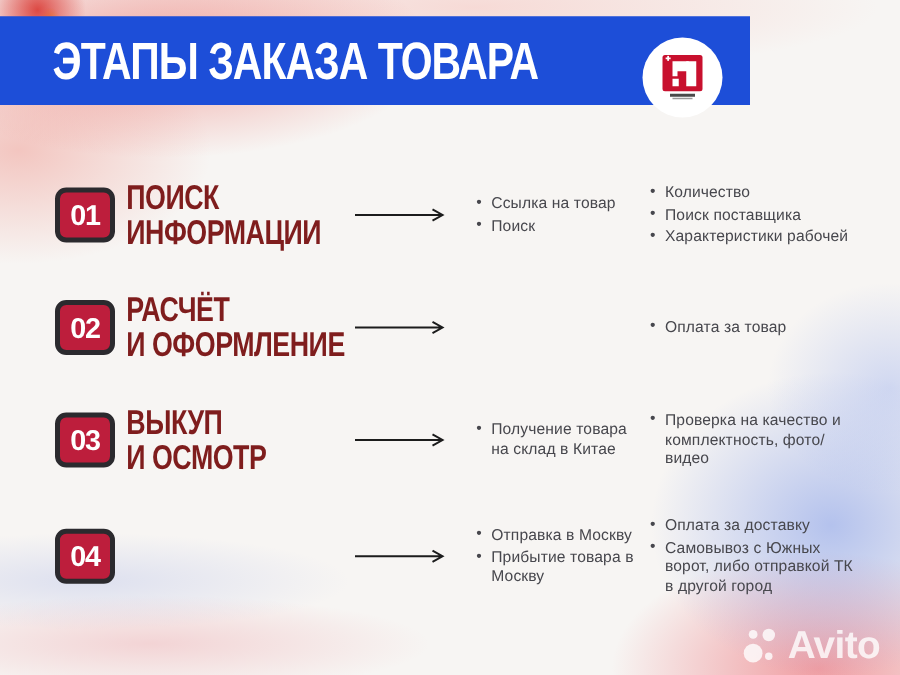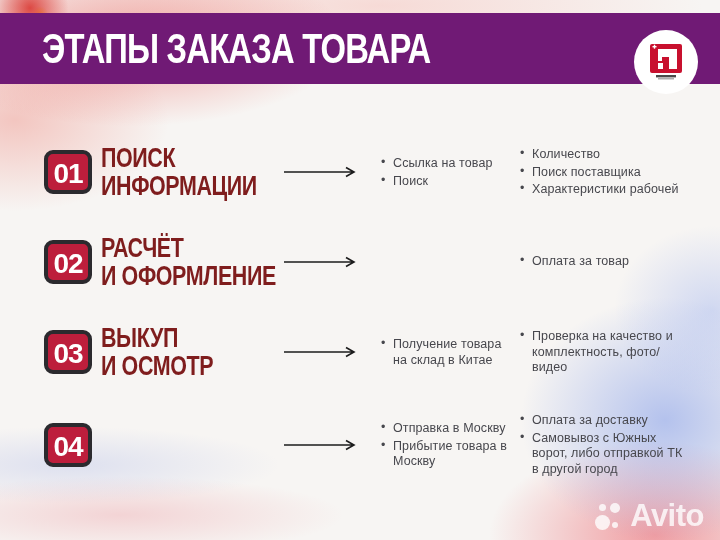--- a/index.html
+++ b/index.html
@@ -13,39 +13,39 @@
       radial-gradient(ellipse 300px 120px at 130px 40px, rgba(234,104,98,0.55), rgba(234,104,98,0) 72%),
       radial-gradient(ellipse 220px 130px at 15px 120px, rgba(238,140,130,0.45), rgba(238,140,130,0) 70%),
       radial-gradient(ellipse 430px 70px at 380px 6px, rgba(246,196,190,0.55), rgba(246,196,190,0) 75%),
       radial-gradient(ellipse 300px 55px at 70px 465px, rgba(130,150,225,0.22), rgba(130,150,225,0) 70%),
       radial-gradient(ellipse 320px 55px at 120px 515px, rgba(232,125,135,0.28), rgba(232,125,135,0) 70%),
       radial-gradient(ellipse 140px 120px at 712px 310px, rgba(150,172,238,0.40), rgba(150,172,238,0) 70%),
       radial-gradient(ellipse 200px 170px at 665px 420px, rgba(125,152,232,0.55), rgba(125,152,232,0) 72%),
       radial-gradient(ellipse 230px 130px at 655px 535px, rgba(236,110,118,0.65), rgba(236,110,118,0) 72%);
   }
   .header-bar{
-    position:absolute;left:0;top:13px;width:720px;height:71px;
-    background:#701a75;display:flex;align-items:center;text-decoration:underline;
+    position:absolute;left:0;top:13px;width:600px;height:71px;
+    background:#1d4ed8;display:flex;align-items:center;text-decoration:underline;
   }
   .header-title{
     margin-left:42px;color:#ffffff;font-weight:bold;font-size:42px;
     letter-spacing:-1px;white-space:nowrap;
   }
   .cond{display:inline-block;transform:scaleX(0.78);transform-origin:0 50%;}
   .logo-circle{
     position:absolute;right:22px;top:17px;width:64px;height:64px;border-radius:50%;
     background:#ffffff;display:flex;align-items:center;justify-content:center;
   }
   .step-row{position:absolute;left:0;width:720px;height:90px;}
   .row1{top:127px}.row2{top:217px}.row3{top:307px}.row4{top:400px}
   .badge{
     position:absolute;left:44px;top:50%;transform:translateY(-50%);
     width:40px;height:36px;background:#bd1e3c;border:4px solid #2b2a2e;border-radius:9px;
-    display:flex;align-items:flex-end;justify-content:center;
-    color:#ffffff;font-weight:bold;font-size:28px;letter-spacing:-1px;
+    display:flex;align-items:center;justify-content:center;
+    color:#ffffff;font-weight:bold;font-size:23px;letter-spacing:-1px;
   }
   .step-title{
     position:absolute;left:101px;top:50%;transform:translateY(-50%);
     color:#7f1d1d;font-weight:bold;font-size:27.5px;line-height:28px;letter-spacing:-0.5px;
   }
   .step-title .line{white-space:nowrap;}
   .arrow{position:absolute;left:283px;top:50%;transform:translateY(-50%);width:76px;height:12px;}
   .bullets{
     position:absolute;top:50%;transform:translateY(-50%);
     margin:0;padding:0;list-style:none;

